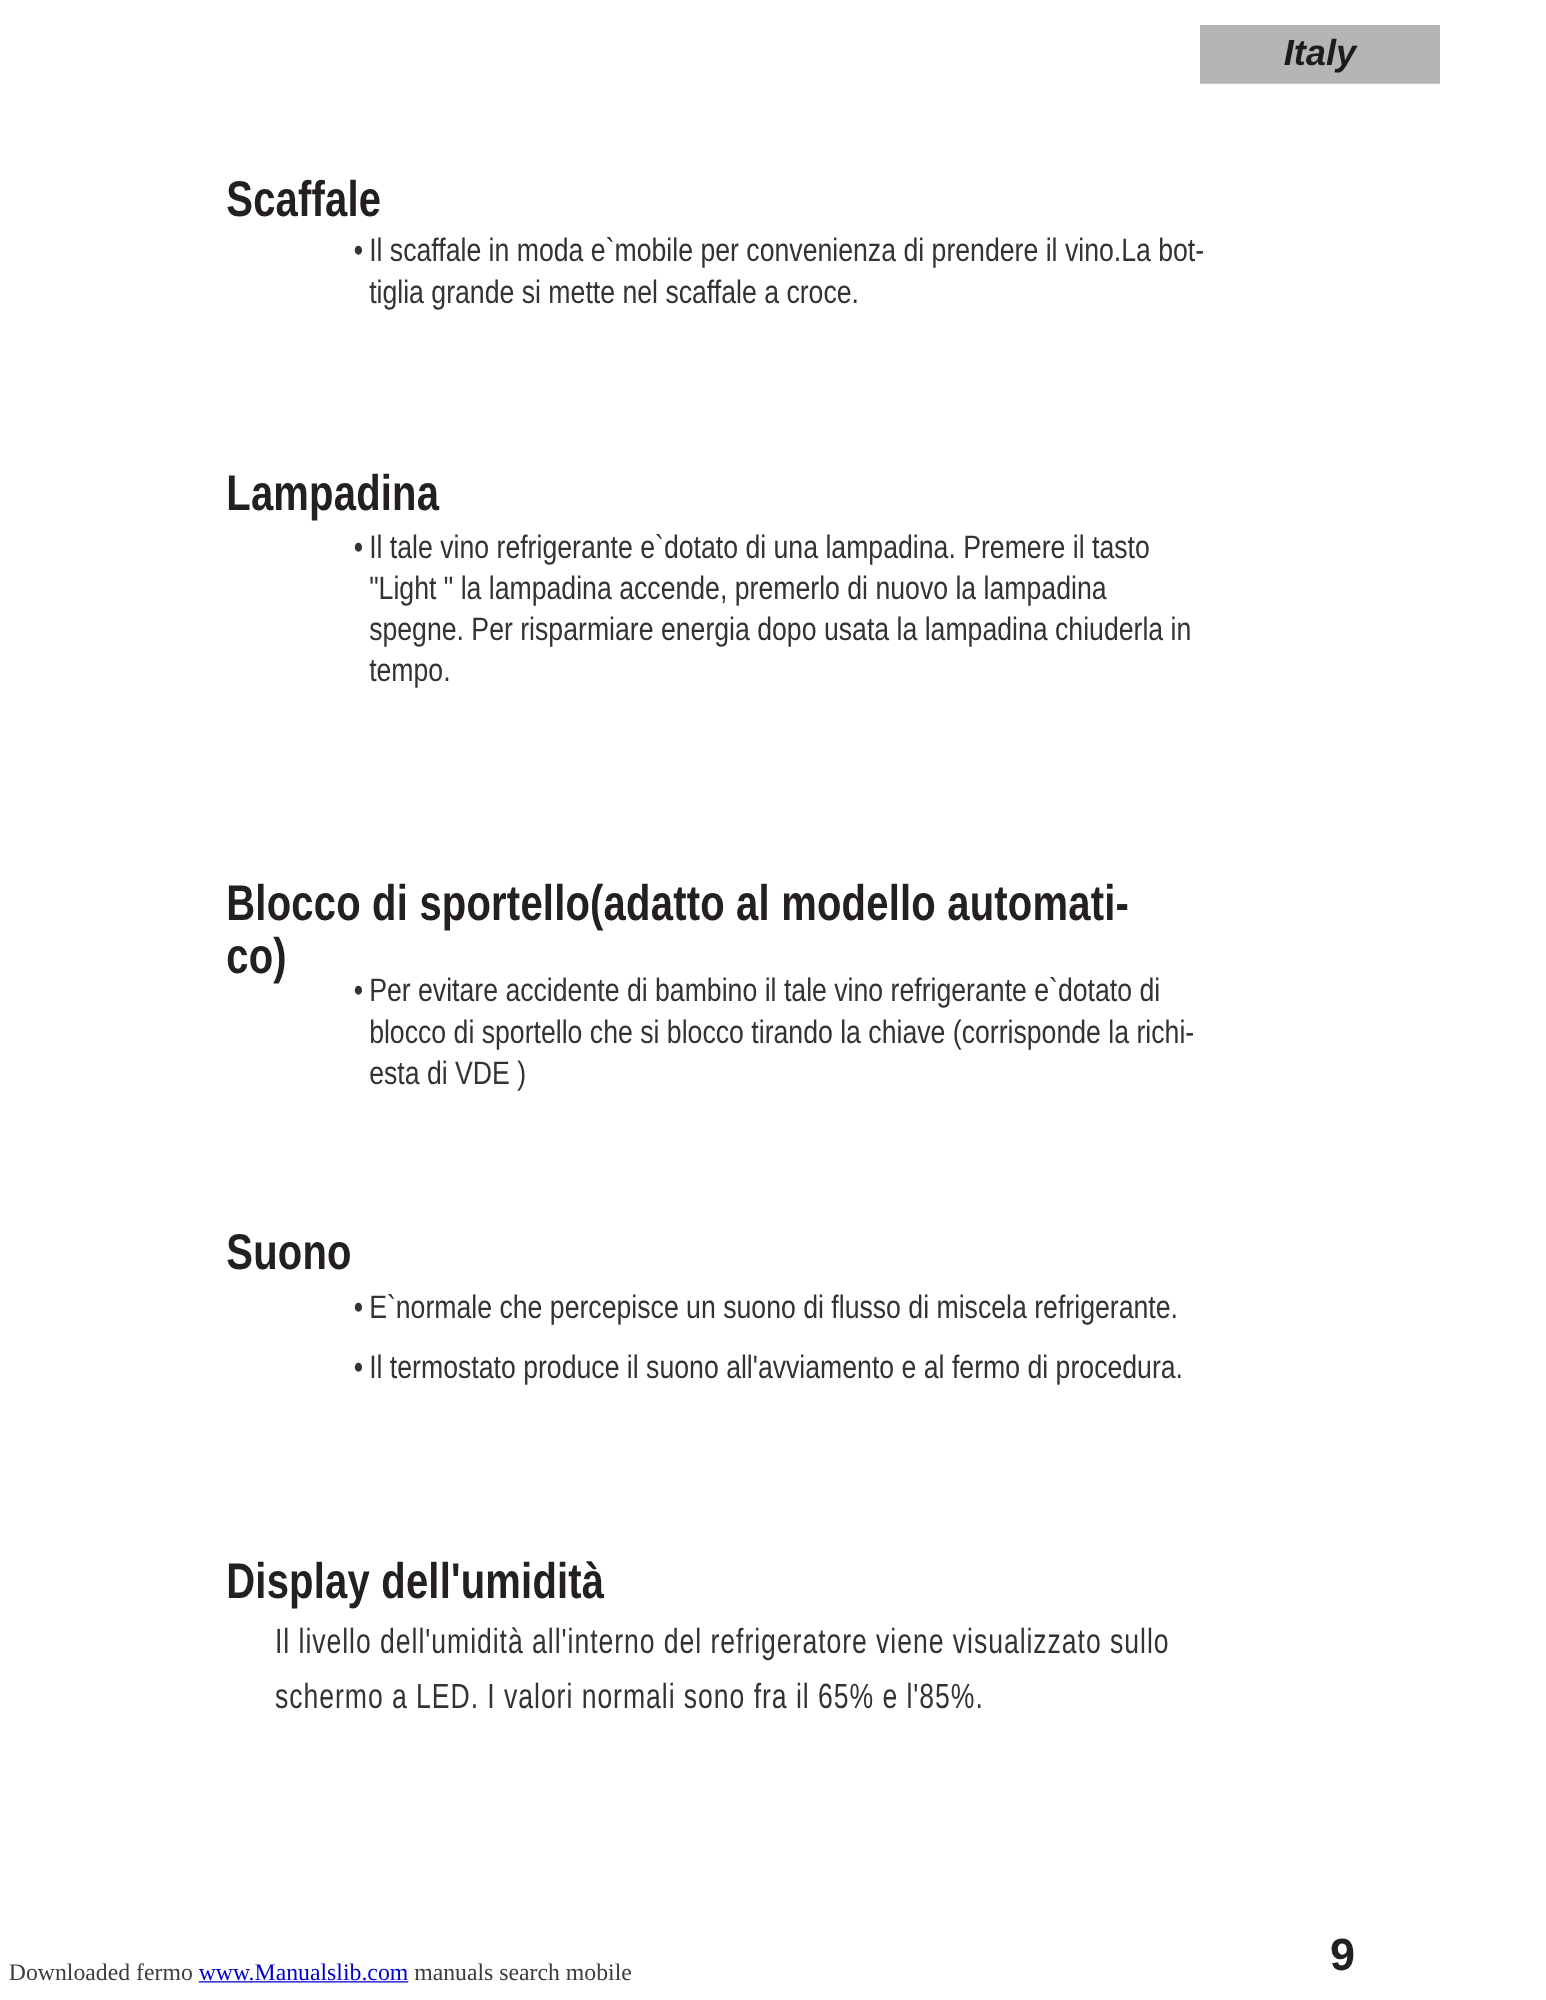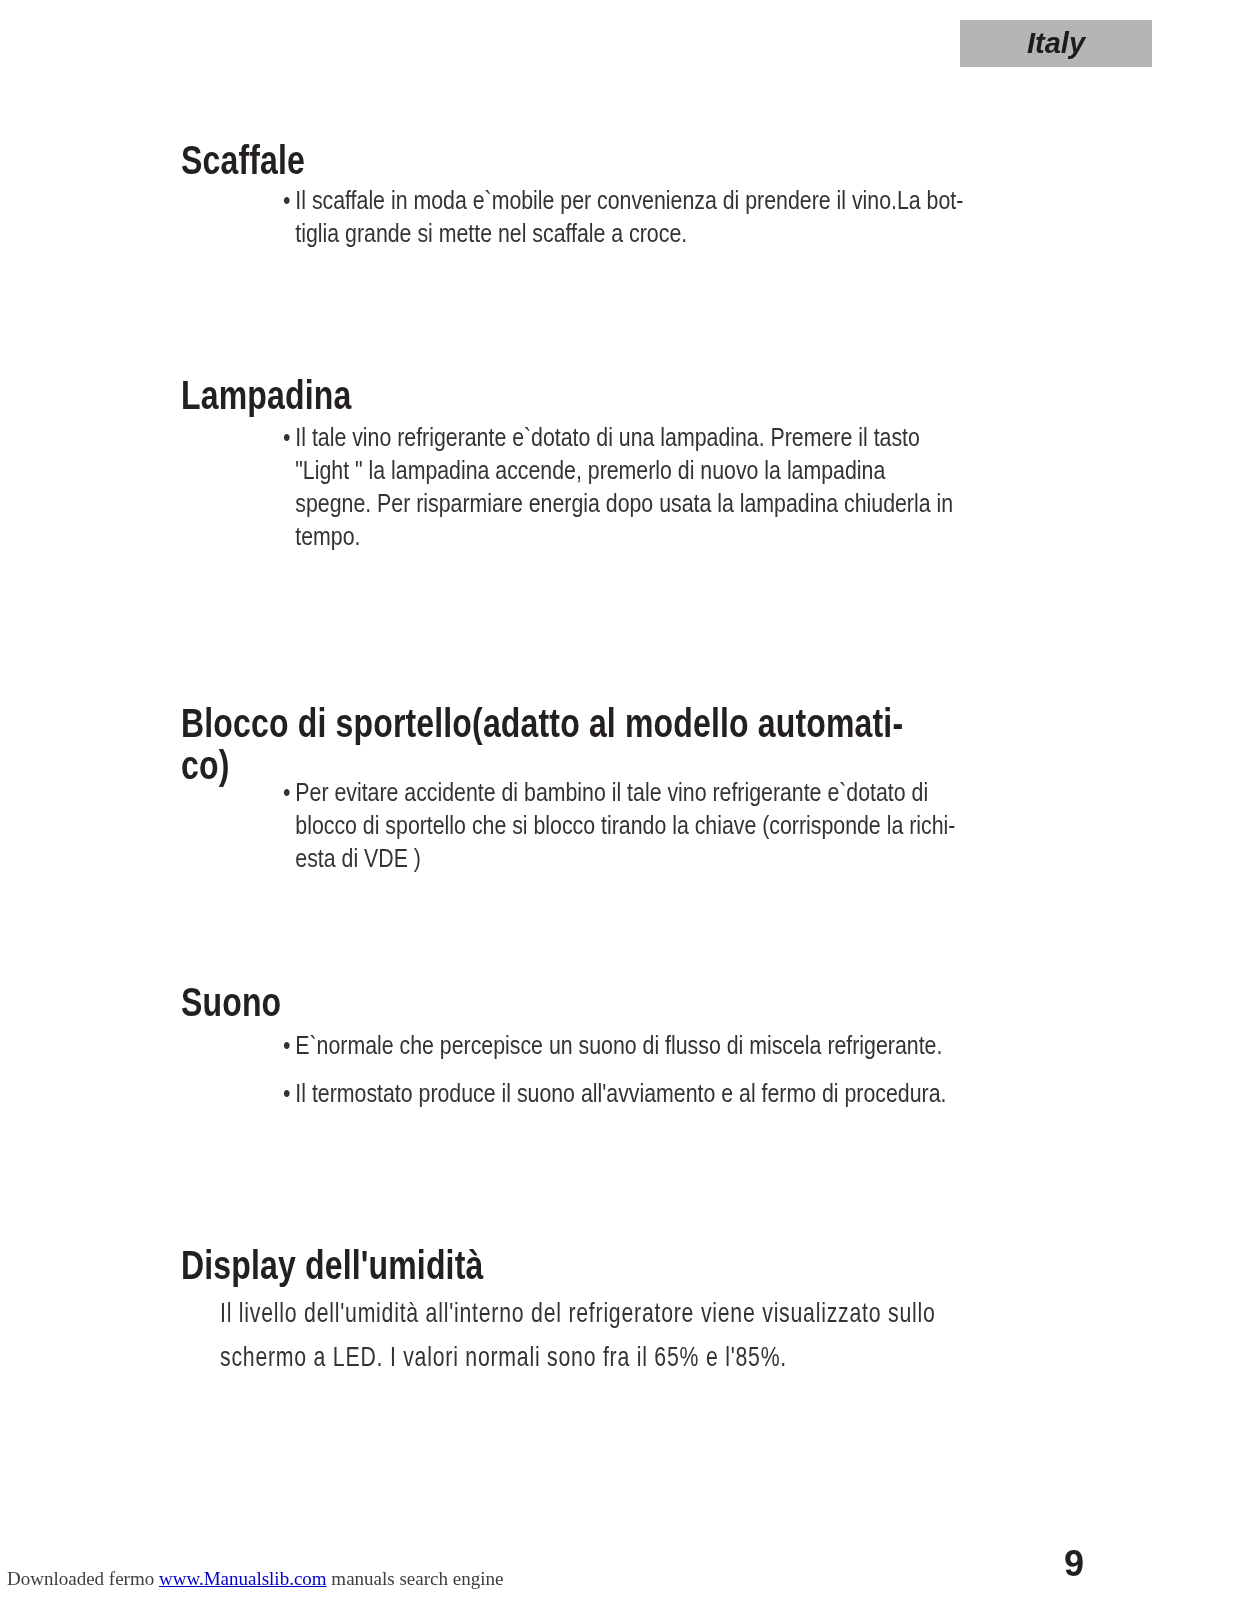--- a/index.html
+++ b/index.html
@@ -150,16 +150,16 @@
     <div class="bullet-lines">Il termostato produce il suono all'avviamento e al fermo di procedura.</div>
   </div>
 
   <h1 class="abs heading" style="top:1217px">Display dell'umidità</h1>
   <div class="abs paragraph" style="top:1291px">Il livello dell'umidità all'interno del refrigeratore viene visualizzato sullo
 schermo a LED. I valori normali sono fra il 65% e l'85%.</div>
 
   <div class="abs page-number">9</div>
 
   <div class="abs footer">
-    <span>Downloaded fermo </span><a href="#">www.Manualslib.com</a><span> manuals search engine</span>
+    <span>Downloaded fermo </span><a href="#">www.Manualslib.com</a><span> manuals search mobile</span>
   </div>
 
 </div>
 
 </body></html>

